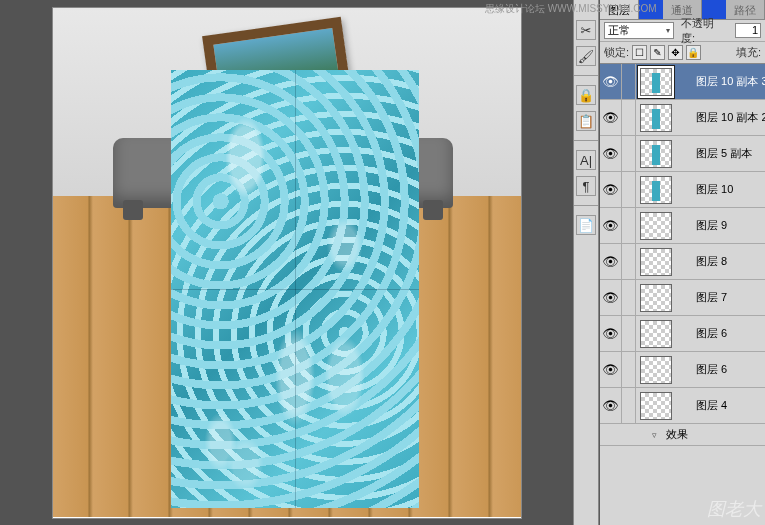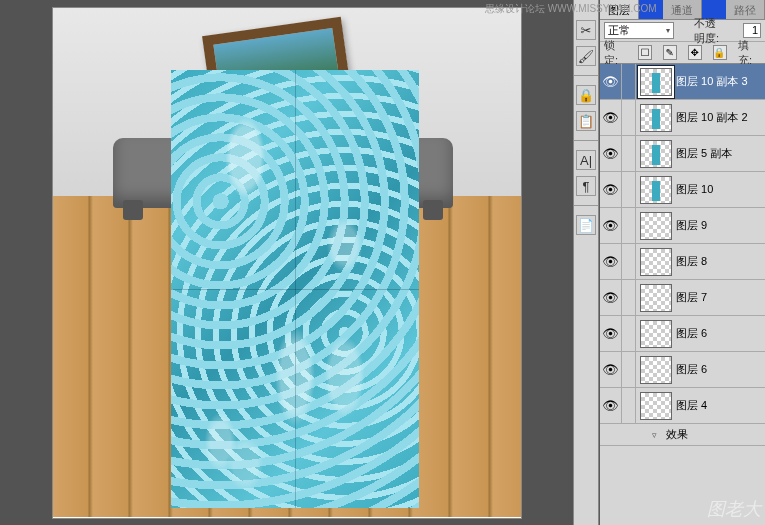--- a/index.html
+++ b/index.html
@@ -30,38 +30,38 @@
   .water .seam-h{position:absolute;top:50%;left:0;right:0;height:1px;background:rgba(0,40,60,.25);}
 
   .sidebar-tools { width:26px; background:#d6d6d6; border-left:1px solid #888; border-right:1px solid #888; padding-top:20px; display:flex; flex-direction:column; gap:6px; align-items:center; }
   .tool-btn { width:20px; height:20px; background:#d6d6d6; border:1px solid #999; display:flex; align-items:center; justify-content:center; font-size:13px; color:#333; cursor:pointer; }
   .vr{width:100%;height:1px;background:#999;margin:3px 0;}
 
   .panel { width:166px; background:#d6d6d6; border-left:1px solid #5a5a5a; display:flex; flex-direction:column; }
   .panel-tabs { height:20px; background:#1d4ed8; display:flex; border-bottom:1px solid #888;justify-content:space-between; }
   .tab { padding:3px 8px; border-right:1px solid #888; background:#d6d6d6; cursor:pointer; }
   .tab.dim{background:#b8b8b8;color:#666;}
-  .blend-row { height:22px; display:flex; align-items:center; padding:0 4px; gap:20px; border-bottom:1px solid #aaa; }
+  .blend-row { height:22px; display:flex; align-items:center; padding:0 4px; gap:7px; border-bottom:1px solid #aaa; }
   .blend-select { flex:0 0 70px; height:17px; background:#fff; border:1px solid #888; padding:0 3px; display:flex; align-items:center; justify-content:space-between; cursor:pointer; }
   .chev{font-size:8px;color:#555;}
   .lbl{color:#333;}
   .val-box{width:26px;height:15px;background:#fff;border:1px solid #888;text-align:right;padding-right:2px;}
-  .lock-row { height:22px; display:flex; align-items:center; padding:0 4px; gap:11px; border-bottom:1px solid #888; }
+  .lock-row { height:22px; display:flex; align-items:center; padding:0 4px; gap:3px; border-bottom:1px solid #888; }
   .lock-ico{width:15px;height:15px;border:1px solid #888;background:#e8e8e8;display:flex;align-items:center;justify-content:center;font-size:10px;cursor:pointer;}
 
   .layers { flex:1; overflow:auto; background:#d6d6d6; }
   .layer { height:36px; display:flex; align-items:center; border-bottom:1px solid #aaa; background:#d6d6d6; cursor:pointer; }
   .layer.selected { background:#5a7aa8; color:#fff; }
   .layer.fx-row{height:22px;padding-left:52px;}
   .eye { width:22px; height:100%; display:flex; align-items:center; justify-content:center; border-right:1px solid #aaa; font-size:13px; }
   .link-col{width:14px;border-right:1px solid #aaa;height:100%;}
   .thumb { width:32px; height:28px; margin:0 4px; border:1px solid #666; background:#fff; position:relative; flex-shrink:0; background-image:repeating-conic-gradient(#ccc 0 25%,#fff 0 50%); background-size:8px 8px; }
   .thumb.sel{box-shadow:0 0 0 2px #fff,0 0 0 3px #222;}
   .thumb .wat{position:absolute;left:11px;top:4px;width:8px;height:20px;background:#3caabf;}
-  .lname { flex:1; padding-left:0; white-space:nowrap; overflow:hidden; }
+  .lname { flex:1; padding-left:20px; white-space:nowrap; overflow:hidden; }
   .fx-toggle{width:14px;font-size:9px;color:#555;cursor:pointer;}
 
   .watermark { position:absolute; right:4px; bottom:4px; color:rgba(255,255,255,.5); font-size:18px; font-style:italic; pointer-events:none; }
   .wm-top{position:absolute;top:2px;left:485px;color:#999;font-size:10px;}
 </style>
 </head>
 <body>
 
 <div class="workspace">
   <div class="canvas-area">

